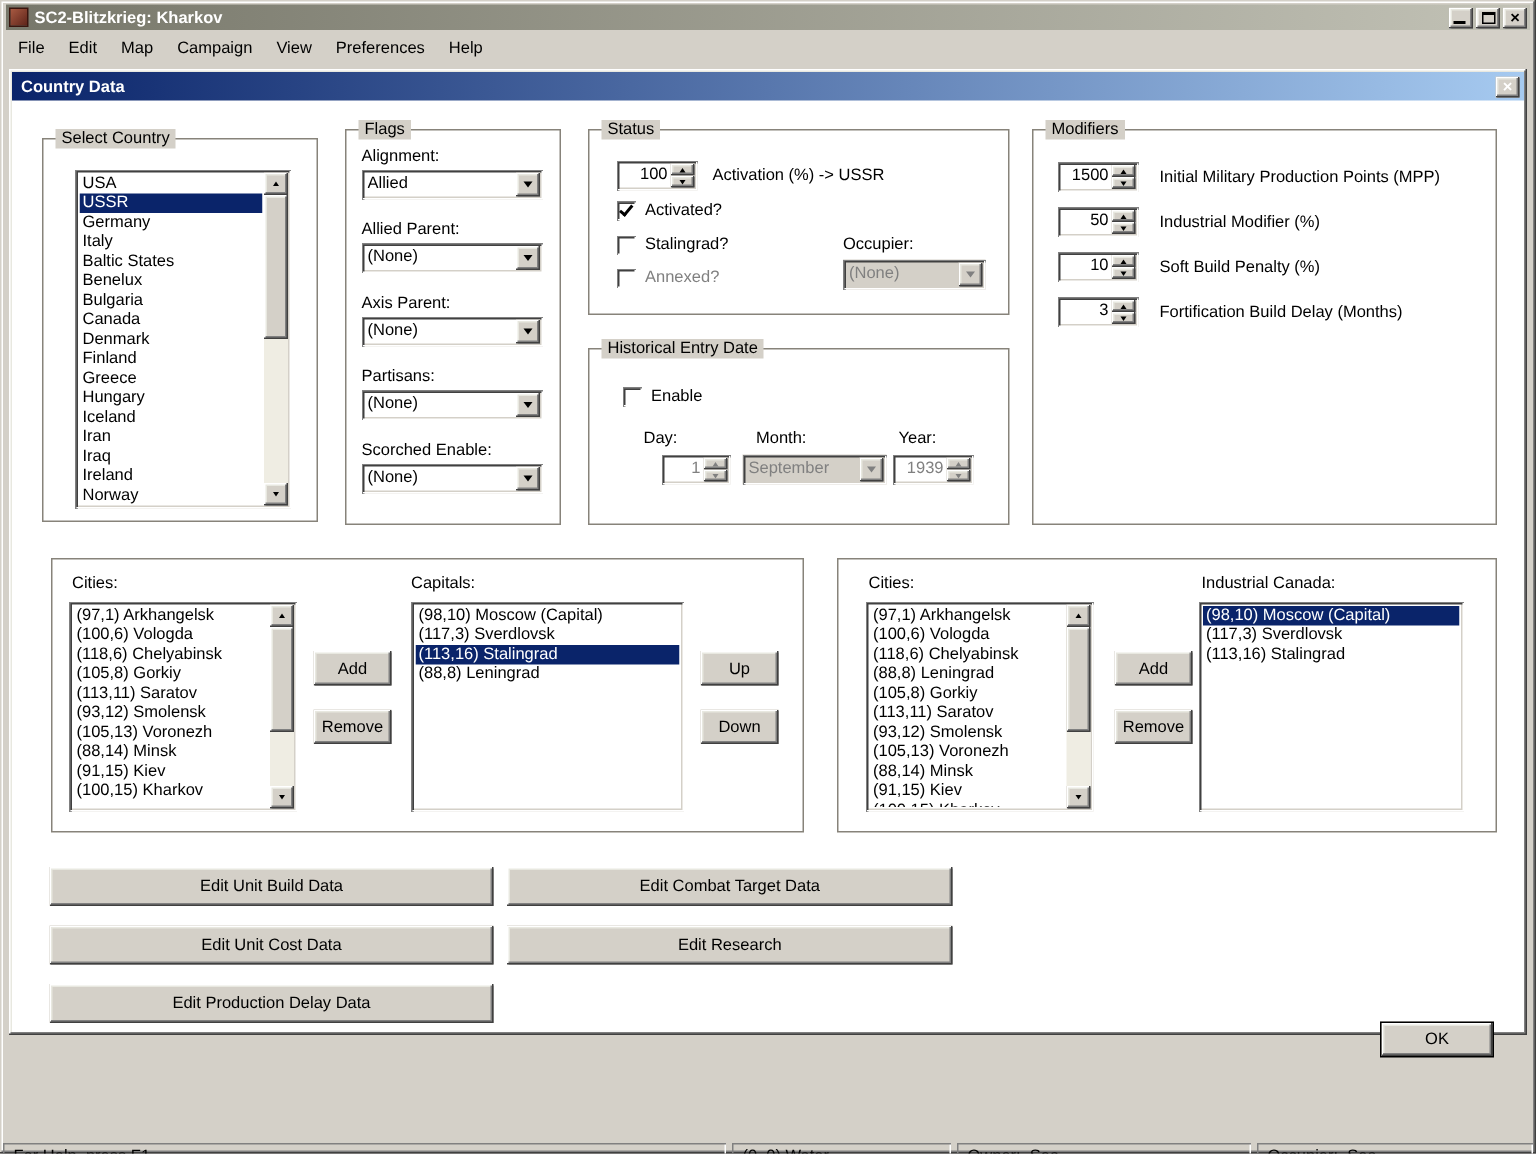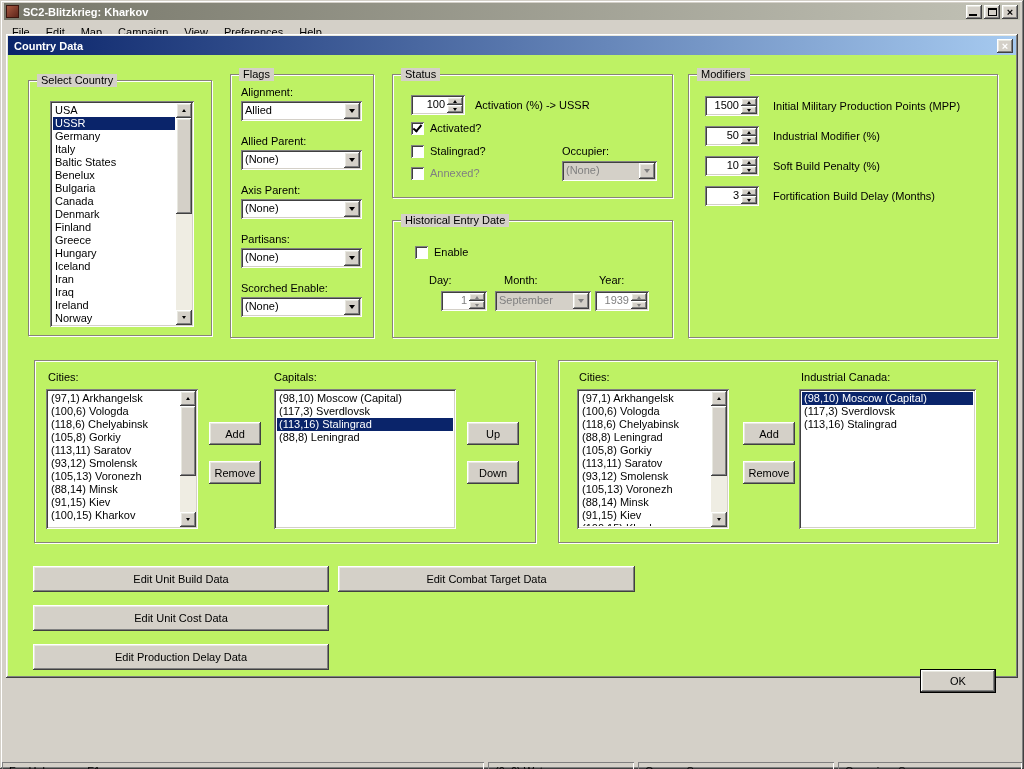--- a/index.html
+++ b/index.html
@@ -16,21 +16,21 @@
   .title-text{color:#fff;font-weight:bold;flex:1;white-space:nowrap;overflow:hidden;font-size:11px}
   .tb-btns{display:flex;gap:2px;margin-left:auto}
   .tb-btn{width:16px;height:14px;position:relative;display:flex;align-items:center;justify-content:center;
     font-size:11px;font-weight:bold;line-height:10px}
   .g-min{position:absolute;left:3px;bottom:3px;width:8px;height:2px;background:#000}
   .g-max{width:9px;height:8px;border:1px solid #000;border-top:2px solid #000}
   .menubar{position:absolute;left:4px;top:20px;right:4px;height:24px;display:flex;align-items:center}
   .menu-item{padding:3px 8px}
 
   
-  .dialog{position:absolute;left:6px;top:34px;width:1012px;height:644px;background:#bef264;
+  .dialog{position:absolute;left:6px;top:46px;width:1012px;height:644px;background:#ffffff;
     box-shadow:inset -1px -1px 0 #404040,inset 1px 1px 0 #fff,inset -2px -2px 0 #808080,inset 2px 2px 0 #e8e8e0}
   .dlg-titlebar{position:absolute;left:2px;top:2px;right:2px;height:19px;
     background:linear-gradient(to right,#0a246a,#a6caf0);display:flex;align-items:center;color:#fff;font-weight:bold;padding-left:6px}
   .dlg-close{margin-left:auto;margin-right:3px}
 
   .group{position:absolute;border:1px solid #87837a;box-shadow:inset 1px 1px 0 #fff,1px 1px 0 #fff}
   .gl{position:absolute;top:-7px;left:8px;background:#d4d0c8;padding:0 4px;line-height:13px}
 
   
   .listbox{position:absolute;background:#fff;box-shadow:inset 1px 1px 0 #808080,inset -1px -1px 0 #fff,inset 2px 2px 0 #404040,inset -2px -2px 0 #d4d0c8;overflow:hidden}
@@ -432,20 +432,23 @@
 
   <div class="btn" style="left:27px;top:532px;width:296px;height:26px">
       <span>Edit Unit Build Data</span>
     </div>
   <div class="btn" style="left:332px;top:532px;width:297px;height:26px">
       <span>Edit Combat Target Data</span>
     </div>
   <div class="btn" style="left:27px;top:571px;width:296px;height:26px">
       <span>Edit Unit Cost Data</span>
     </div>
+  <div class="btn" style="left:332px;top:571px;width:297px;height:26px">
+      <span>Edit Research</span>
+    </div>
   <div class="btn" style="left:27px;top:610px;width:296px;height:26px">
       <span>Edit Production Delay Data</span>
     </div>
   <div class="btn default" style="left:914px;top:635px;width:76px;height:24px">
       <span>OK</span>
     </div>
 </div>
 
 <div class="statusbar">
   <div class="sb-panel" style="left:0;width:482px">For Help, press F1</div>

